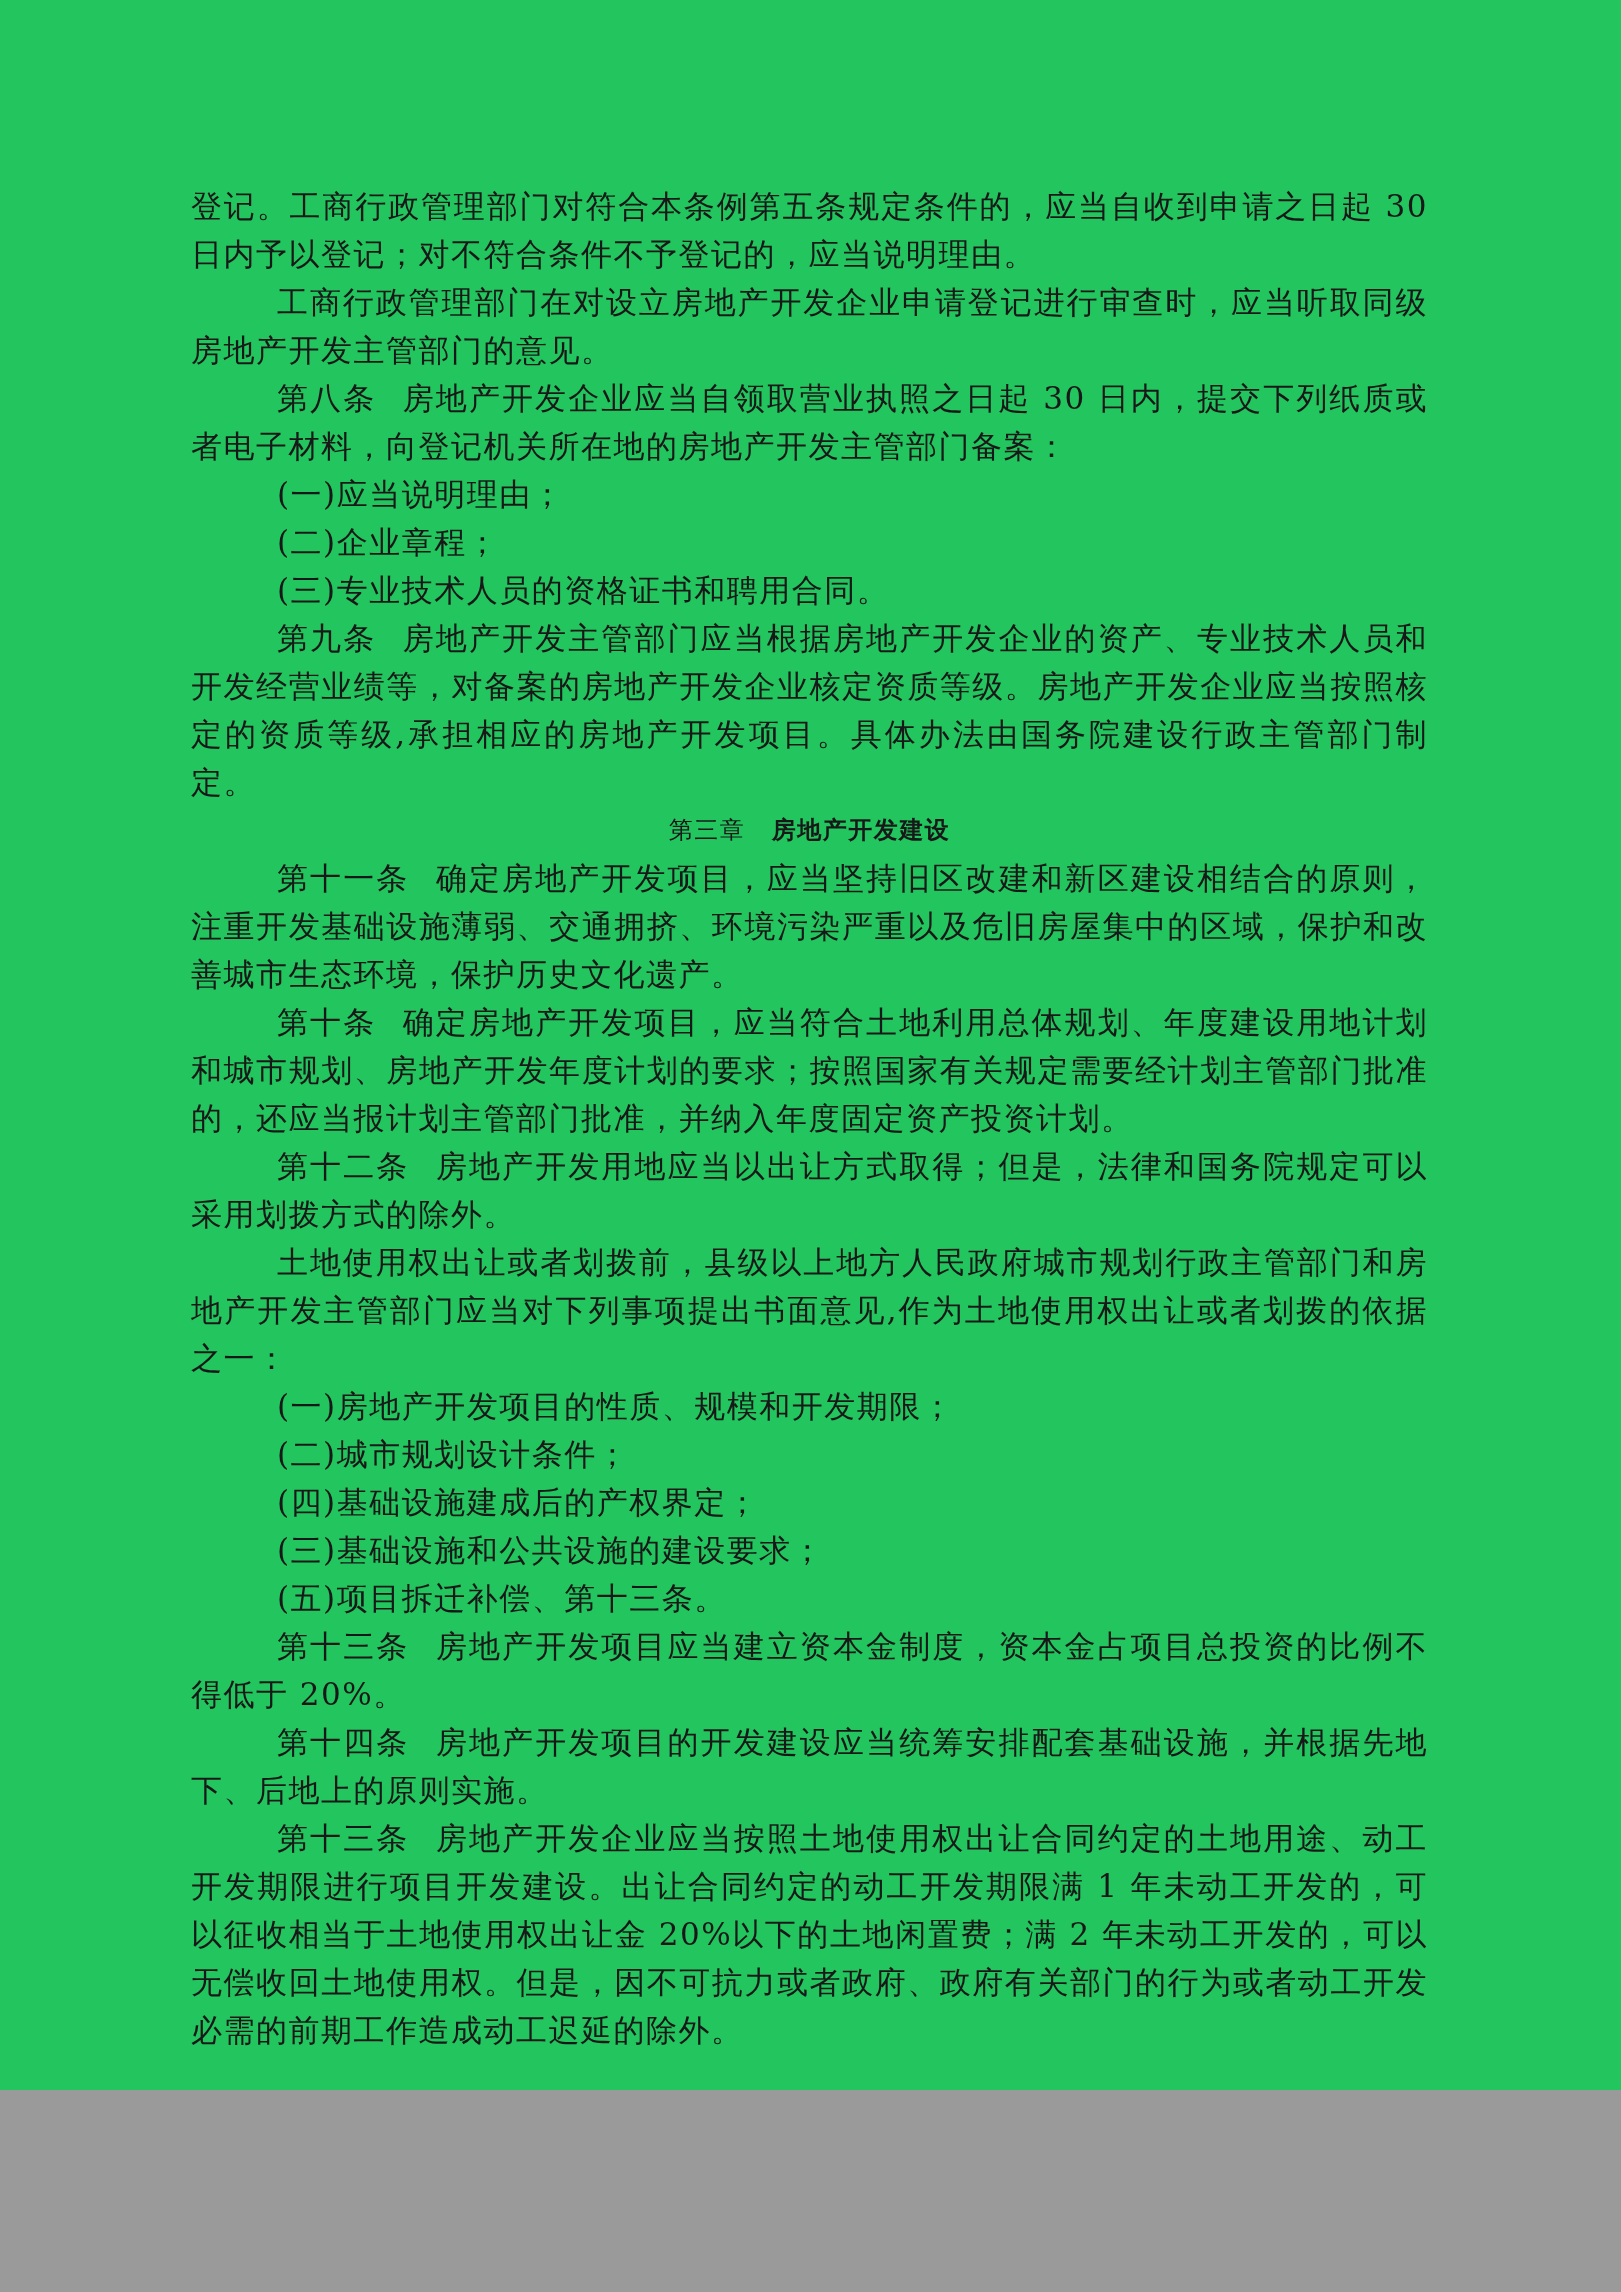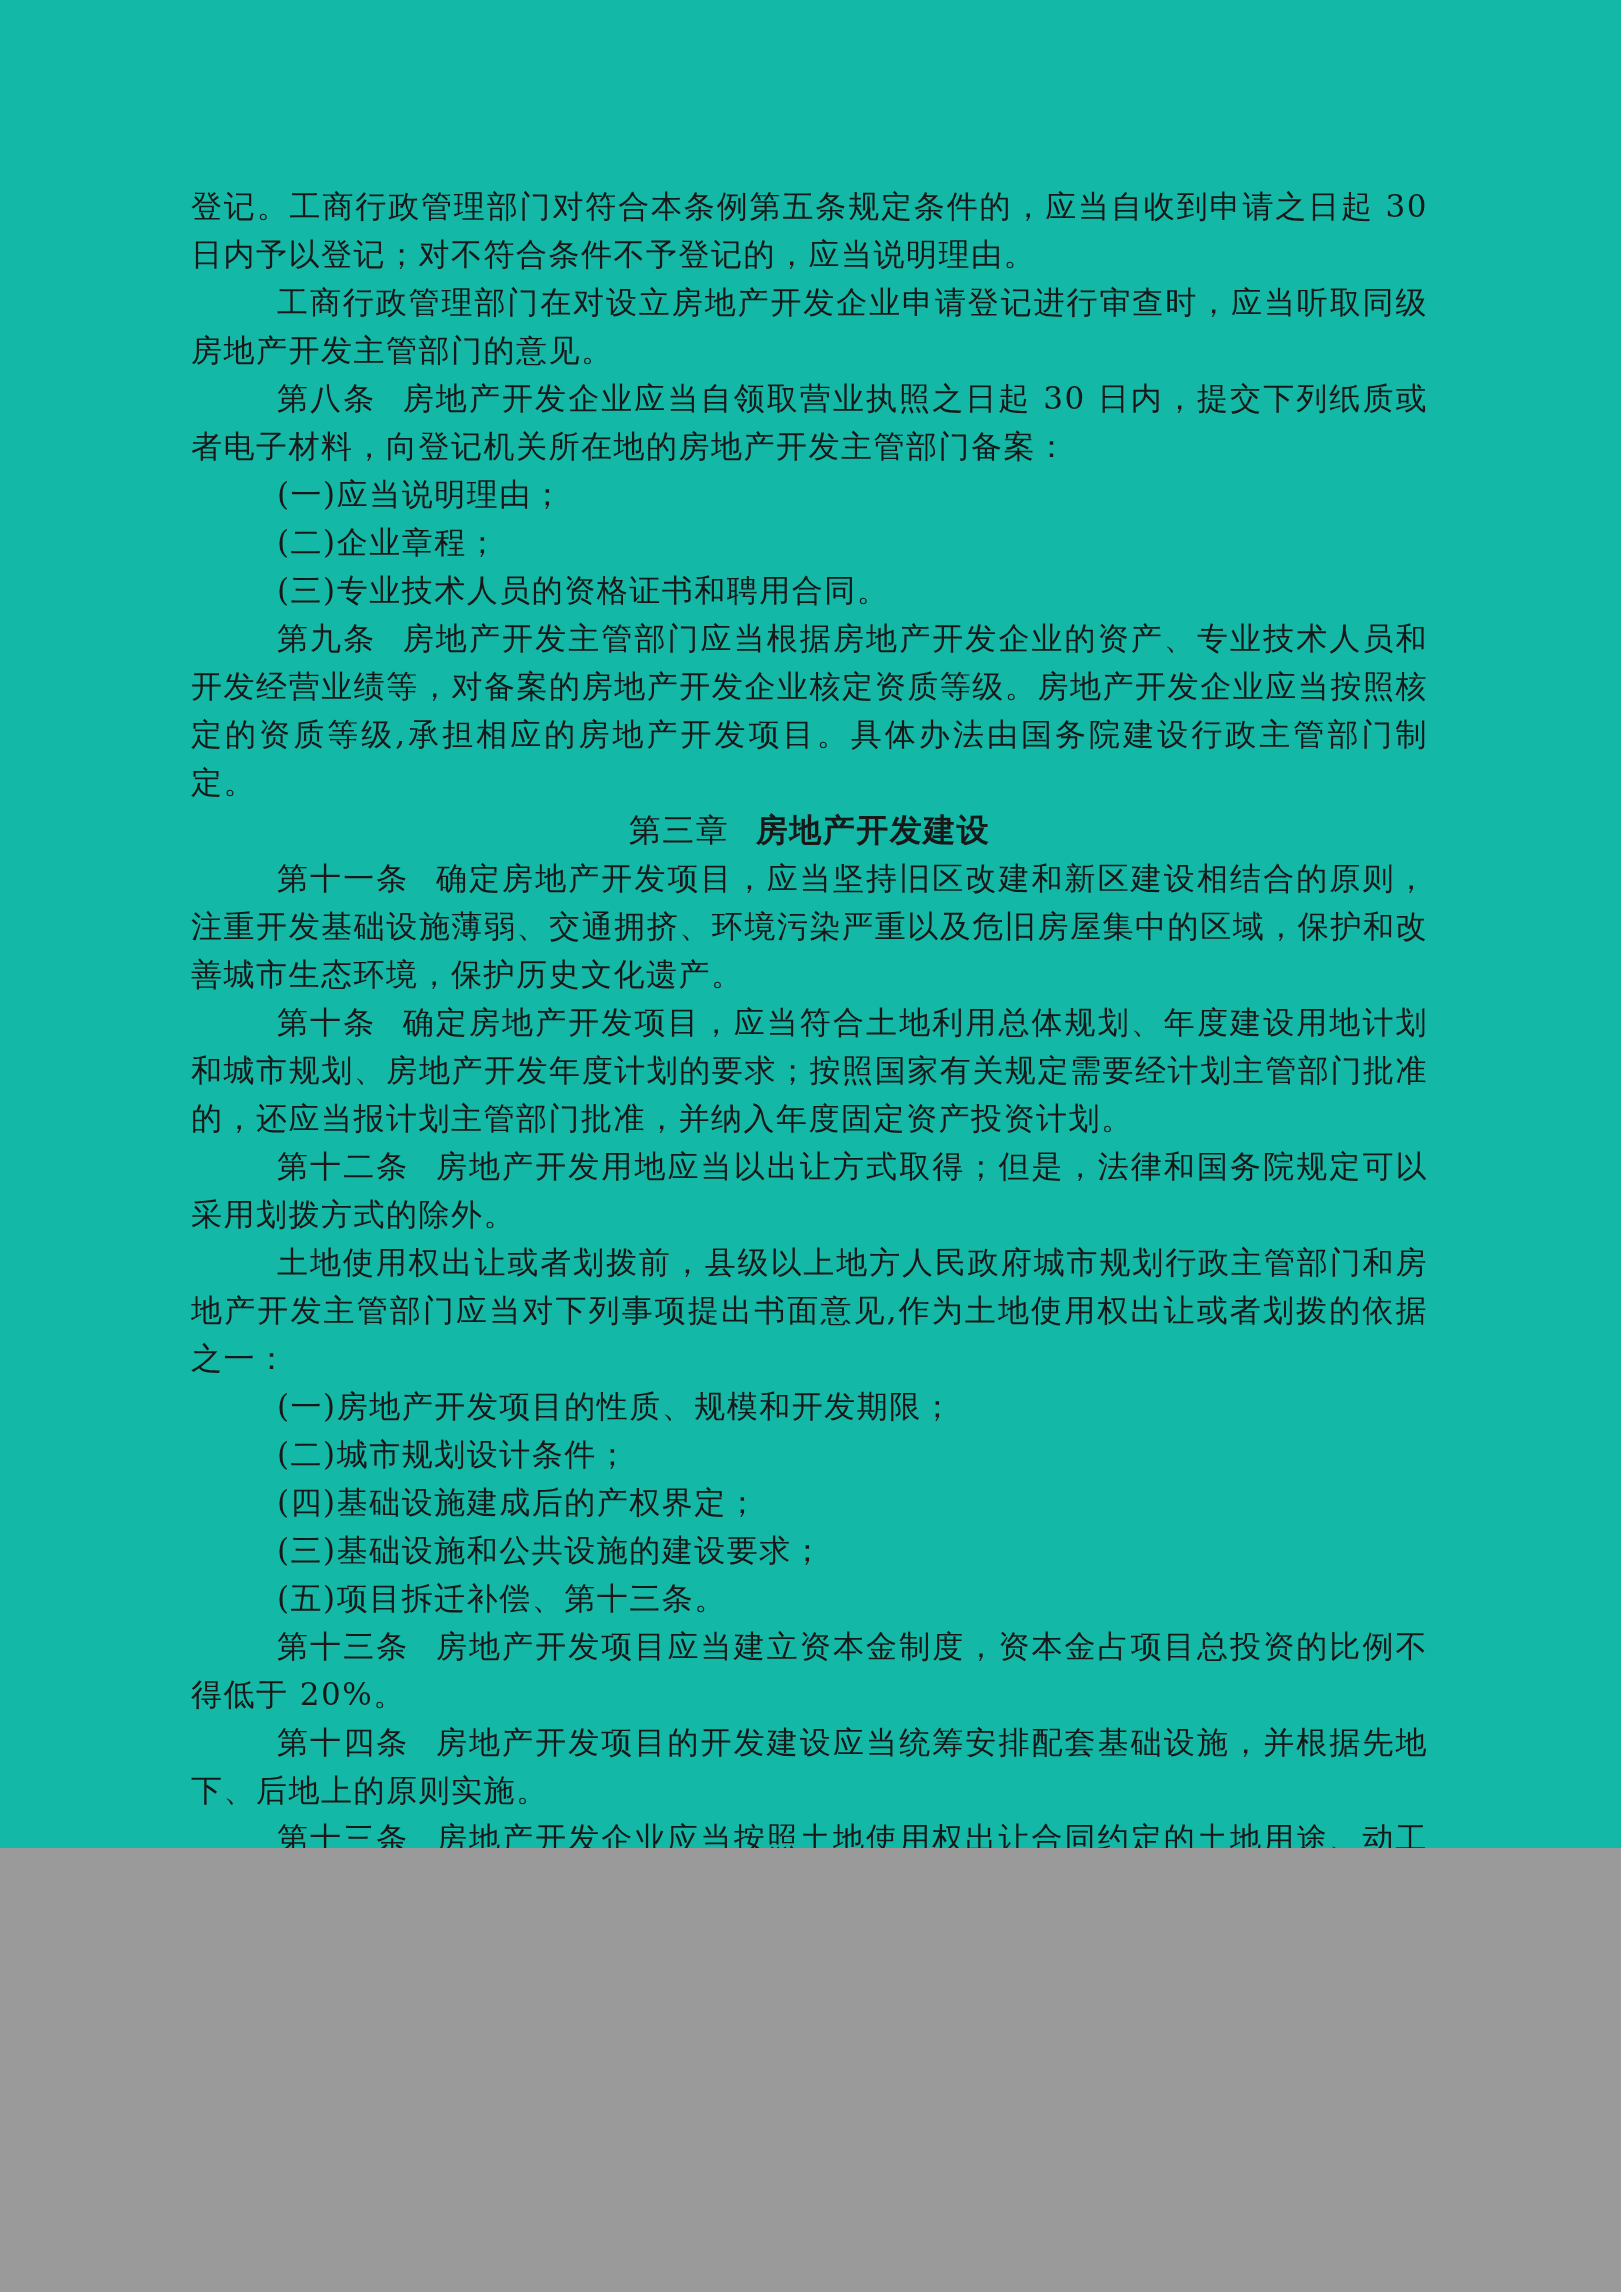--- a/index.html
+++ b/index.html
@@ -3,23 +3,23 @@
 <meta charset="utf-8">
 <style>
   html, body {
     margin: 0;
     padding: 0;
     background: #9a9a9a;
   }
   .page {
     position: relative;
     width: 1621px;
-    height: 1848px;
+    height: 2090px;
     margin: 0 auto;
-    background: #14b8a6;
+    background: #22c55e;
     overflow: hidden;
     color: #181818;
   }
   .content {
     position: absolute;
     left: 191px;
     top: 182px;
     width: 1237px;
     font-family: "DejaVu Serif", "Liberation Serif", serif;
     font-size: 31px;
@@ -32,21 +32,21 @@
     padding: 0;
   }
   .content p.indent {
     text-indent: 86px;
   }
   .content p.chapter {
     text-align: center;
     text-indent: 0;
     font-weight: bold;
     font-family: "DejaVu Sans", "Liberation Sans", sans-serif;
-    font-size: 32px;
+    font-size: 24px;
   }
   .lead {
     font-weight: normal;
     font-family: "DejaVu Sans", "Liberation Sans", sans-serif;
     margin-right: 26.5px;
   }
   .chapter .lead {
     margin-right: 26.5px;
   }
   .footer {

